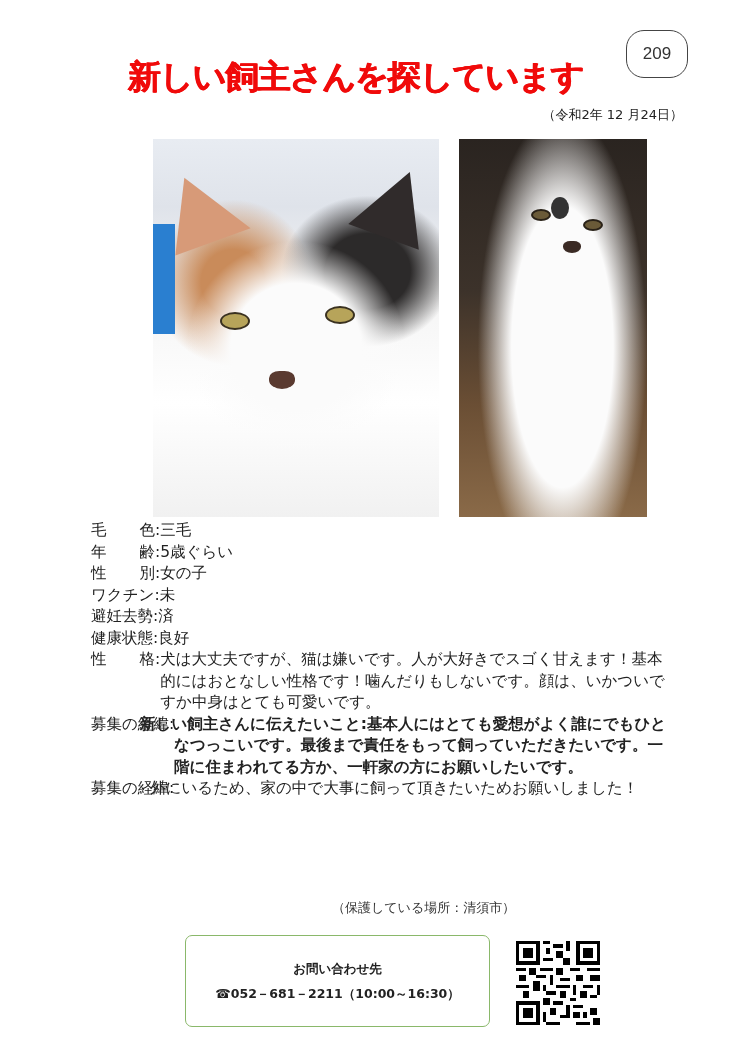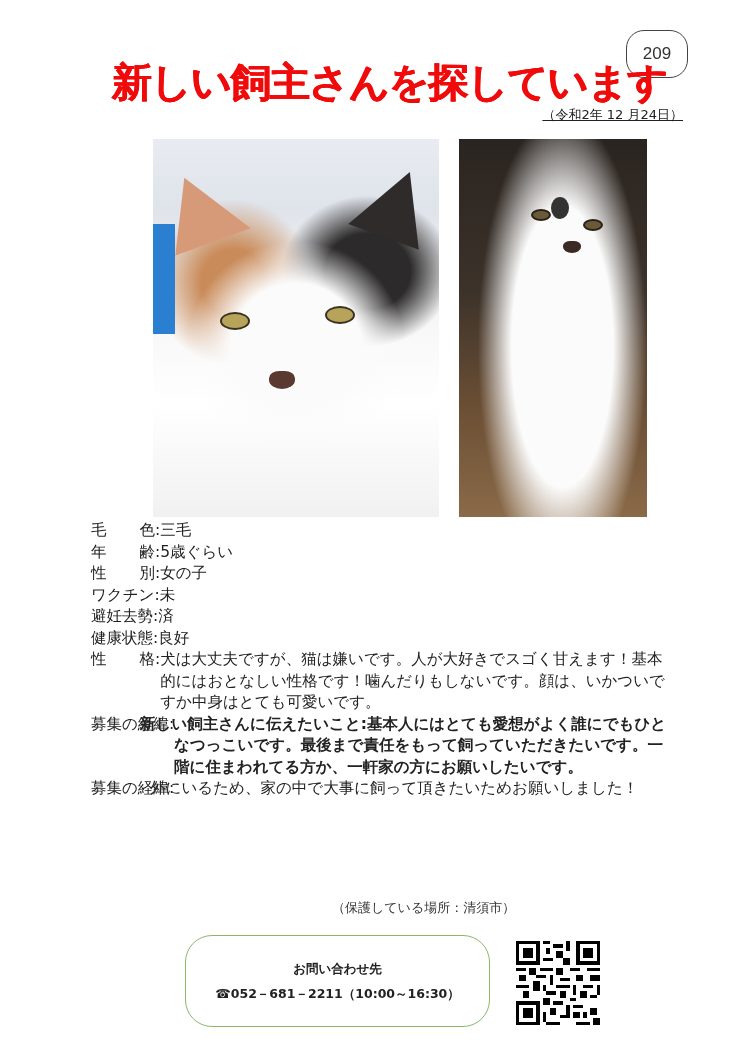--- a/index.html
+++ b/index.html
@@ -6,28 +6,28 @@
   html, body { width: 750px; height: 1061px; background: #ffffff; overflow: hidden; }
   body { position: relative; font-family: "DejaVu Sans", "Liberation Sans", sans-serif; color: #222; }
 
   .number-box {
     position: absolute; left: 626px; top: 30px; width: 62px; height: 48px;
     border: 1.5px solid #444; border-radius: 18px;
     display: flex; align-items: center; justify-content: center;
     font-family: "Liberation Sans", sans-serif; font-size: 17px; color: #333;
   }
   .title {
-    position: absolute; left: 112px; top: 55px; width: 470px;
-    font-size: 40px; font-weight: bold; color: #f00a0a; letter-spacing: -1px;
+    position: absolute; left: 128px; top: 55px; width: 470px;
+    font-size: 33px; font-weight: bold; color: #f00a0a; letter-spacing: -1px;
     white-space: nowrap;
     text-shadow: 0.6px 0 0 #f00a0a, -0.6px 0 0 #f00a0a;
   }
   .date {
     position: absolute; right: 67px; top: 106px;
-    font-size: 13px; color: #222; white-space: nowrap; text-decoration: underline;
+    font-size: 13px; color: #222; white-space: nowrap;
   }
 
   .photo { position: absolute; overflow: hidden; }
   .photo-1 { left: 153px; top: 139px; width: 286px; height: 378px;
     background:
       radial-gradient(ellipse 38% 28% at 50% 55%, #fbfbfb 60%, rgba(255,255,255,0) 100%),
       radial-gradient(ellipse 30% 20% at 75% 35%, #2c2a2a 50%, rgba(44,42,42,0) 100%),
       radial-gradient(ellipse 28% 22% at 28% 38%, #c98b5a 40%, rgba(201,139,90,0) 100%),
       linear-gradient(180deg, #e8ecf2 0%, #dfe3ea 18%, #f4f4f4 40%, #ffffff 70%, #f1f1f1 100%);
   }
@@ -56,21 +56,21 @@
   .row .label { white-space: nowrap; flex: none; }
   .row .label.fixed { width: 64px; display: flex; justify-content: space-between; }
   .row .colon { flex: none; }
   .row .value { flex: 1; }
   .row.multi .value { padding-right: 16px; }
 
   .location { position: absolute; left: 332px; top: 899px; font-size: 13px; color: #333; white-space: nowrap; }
 
   .contact-box {
     position: absolute; left: 185px; top: 935px; width: 305px; height: 92px;
-    border: 1.5px solid #8ab86a; border-radius: 27px;
+    border: 1.5px solid #8ab86a; border-radius: 7px;
     display: flex; flex-direction: column; align-items: center; justify-content: center;
     font-size: 12.5px; font-weight: bold; color: #222; line-height: 25px;
   }
   .qr { position: absolute; left: 516px; top: 941px; width: 84px; height: 84px; }
 </style>
 </head>
 <body>
 
 <div class="number-box">
   <span>209</span>

